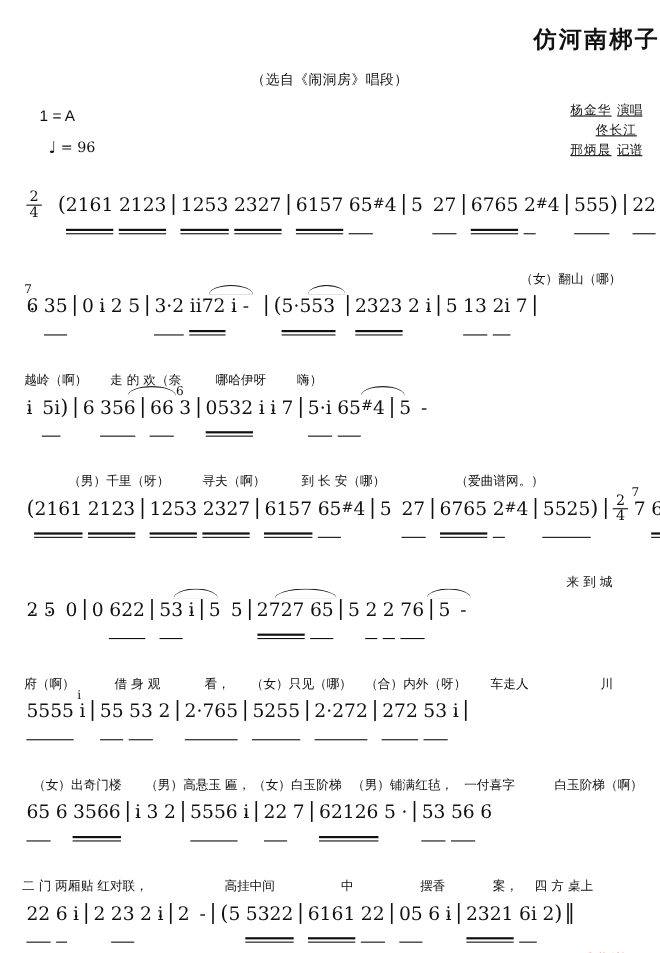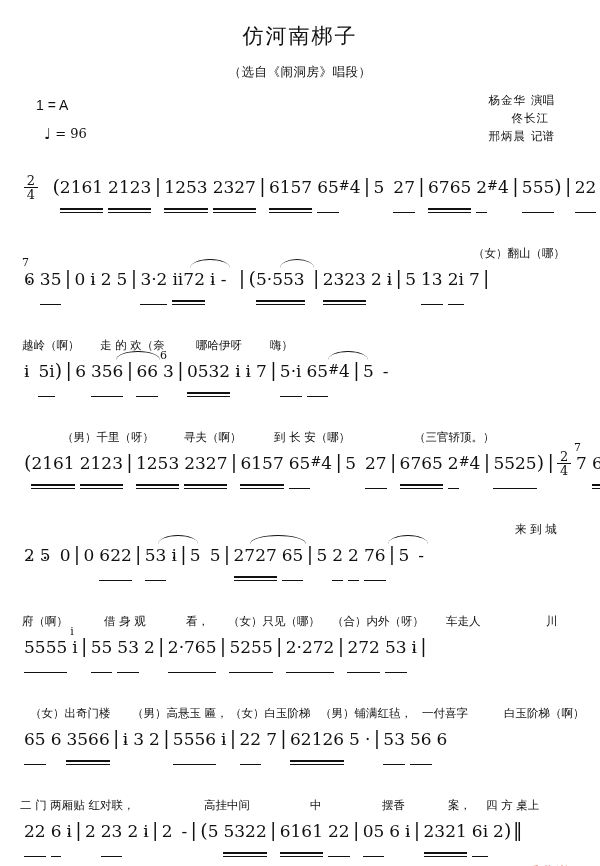--- a/index.html
+++ b/index.html
@@ -13,24 +13,24 @@
     font-family: "DejaVu Sans", "Liberation Sans", sans-serif;
     color: #111;
     overflow: hidden;
   }
   .page {
     position: relative;
     width: 600px; height: 866px;
     padding: 0;
   }
   .title {
-    text-align: center;
+    text-align: right;
     font-family: "DejaVu Serif", "Liberation Serif", serif;
     font-size: 21px;
-    font-weight: normal;
+    font-weight: bold;
     letter-spacing: 2px;
     margin-top: 22px;
   }
   .subtitle {
     text-align: center;
     font-family: "DejaVu Serif", "Liberation Serif", serif;
     font-size: 12.5px;
     margin-top: 14px;
     letter-spacing: 0.5px;
   }
@@ -52,25 +52,26 @@
     top: 34px;
     font-family: "DejaVu Serif", "Liberation Serif", serif;
     font-size: 13px;
   }
   .note-glyph {
     font-size: 15px;
     vertical-align: -1px;
   }
   .credits {
     position: absolute;
-    right: 46px;
+    right: 16px;
     top: 0px;
     font-size: 11.5px;
     line-height: 18px;
     font-family: "DejaVu Serif", "Liberation Serif", serif;
+    text-decoration: underline;
   }
   .credits .c-line { white-space: nowrap; text-align: right; }
   .credits .nm { letter-spacing: 1px; }
   .credits .rl { margin-left: 5px; }
 
   .score {
     position: relative;
     margin: 0 18px;
   }
   .sys {
@@ -214,21 +215,21 @@
     <div class="sys">
       <div class="notes">
         <span class="dot-dn">i</span><span class="sp"></span><span class="grp b1">5i</span><span class="rep">)</span><span class="bar">|</span>6<span class="sp-s"></span><span class="grp b1">356</span><span class="bar">|</span><span class="grp b1">66</span><span class="sp-s"></span><span style="position:relative;display:inline-block;"><span class="tiny" style="position:absolute;left:-3px;top:-15px;">6</span>3</span><span class="bar">|</span><span class="grp b2">0532</span><span class="sp-s"></span><span class="dot-dn">i</span><span class="sp-s"></span><span class="dot-dn">i</span><span class="sp-s"></span>7<span class="bar">|</span><span class="grp b1">5·i</span><span class="sp-s"></span><span class="grp b1">65</span><span class="sharp">#</span>4<span class="bar">|</span>5<span class="sp"></span>-<span class="bar">&nbsp;</span>
         <span class="tie" style="left:98px; top:4px; width:44px;"></span>
         <span class="tie" style="left:310px; top:4px; width:40px;"></span>
       </div>
       <div class="lyrics">
         <span style="position:absolute;left:44px">（男）千里（呀）</span>
         <span style="position:absolute;left:166px">寻夫（啊）</span>
         <span style="position:absolute;left:256px">到 长 安（哪）</span>
-        <span style="position:absolute;left:396px">（三官轿顶。）</span>
+        <span style="position:absolute;left:396px">（爱曲谱网。）</span>
       </div>
     </div>
 
     <div class="sys">
       <div class="notes">
         <span class="rep">(</span><span class="grp b2">2161</span><span class="sp-s"></span><span class="grp b2">2123</span><span class="bar">|</span><span class="grp b2">1253</span><span class="sp-s"></span><span class="grp b2">2327</span><span class="bar">|</span><span class="grp b2">6157</span><span class="sp-s"></span><span class="grp b1">65</span><span class="sharp">#</span>4<span class="bar">|</span>5<span class="sp"></span><span class="grp b1">27</span><span class="bar">|</span><span class="grp b2">6765</span><span class="sp-s"></span><span class="grp b1">2</span><span class="sharp">#</span>4<span class="bar">|</span><span class="grp b1">5525</span><span class="rep">)</span><span class="bar">|</span><span class="ts"><i>2</i><i style="border-top:1.3px solid #111">4</i></span><span class="sp-s"></span><span style="position:relative;display:inline-block;"><span class="tiny" style="position:absolute;left:-2px;top:-15px;">7</span>7</span><span class="sp-s"></span><span class="grp b2">6765</span>
       </div>
       <div class="lyrics">
         <span style="position:absolute;left:497px">来 到 城</span>
       </div>

